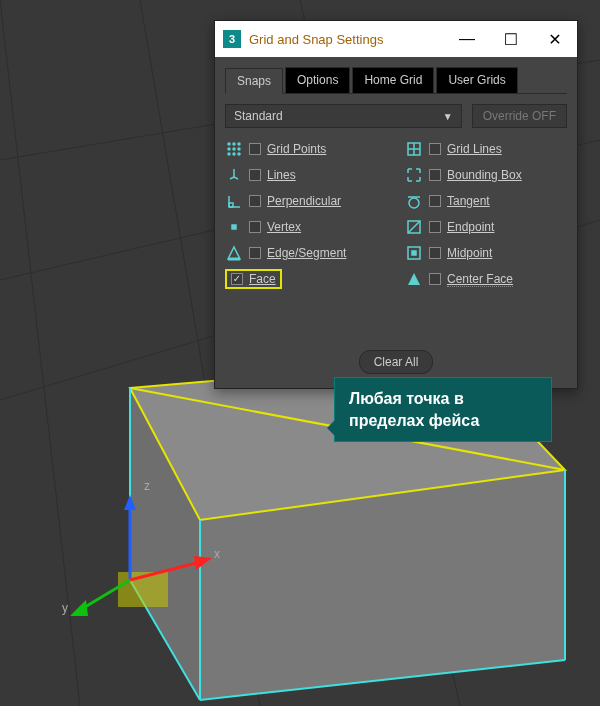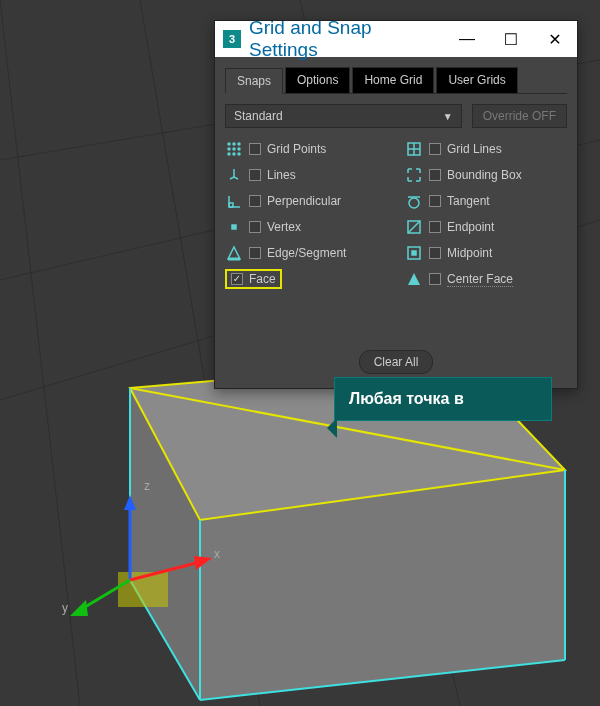--- a/index.html
+++ b/index.html
@@ -6,40 +6,40 @@
 body { width:600px; height:706px; background:#2a2a2a; position:relative; overflow:hidden; }
 
 
 .viewport { position:absolute; inset:0; background:#383838; }
 .viewport svg { position:absolute; inset:0; width:100%; height:100%; }
 
 
 .dialog { position:absolute; left:214px; top:20px; width:364px; background:#444; border:1px solid #222; box-shadow:0 4px 12px rgba(0,0,0,.4); }
 .titlebar { background:#fff; height:36px; display:flex; align-items:center; padding:0 0 0 8px; }
 .app-icon { width:18px; height:18px; background:#0e8a8a; display:flex; align-items:center; justify-content:center; color:#fff; font-weight:bold; font-size:11px; margin-right:8px; }
-.title-text { flex:1; font-size:19px; color:#0369a1; }
+.title-text { flex:1; font-size:13px; color:#a16207; }
 .winbtn { width:44px; height:36px; display:flex; align-items:center; justify-content:center; font-size:16px; color:#000; }
 
 .dialog-body { background:#444; padding:10px 10px 14px 10px; }
 .tabs { display:flex; gap:2px; border-bottom:1px solid #2a2a2a; }
 .tab { padding:5px 11px; font-size:12px; color:#ccc; background:#000000; border:1px solid #2a2a2a; border-bottom:none; cursor:pointer; }
 .tab.active { background:#444; border-bottom:1px solid #444; position:relative; top:1px; }
 
 .row-top { display:flex; gap:10px; margin:10px 0; align-items:center; }
 .dropdown { flex:1; height:24px; background:#3a3a3a; border:1px solid #2a2a2a; display:flex; align-items:center; padding:9px 8px; color:#ccc; font-size:12px; justify-content:space-between; }
 .dropdown .caret { font-size:10px; }
 .override { height:24px; padding:0 10px; background:#3a3a3a; border:1px solid #2a2a2a; color:#777; font-size:12px; display:flex; align-items:center; }
 
 .snap-grid { display:grid; grid-template-columns:1fr 1fr; gap:4px 18px; margin-top:8px; }
 .snap-item { display:flex; align-items:center; gap:6px; height:22px; }
 .snap-icon { width:18px; height:18px; display:flex; align-items:center; justify-content:center; color:#5dd0d0; font-size:14px; }
 .snap-icon svg { width:16px; height:16px; stroke:#5dd0d0; fill:none; stroke-width:1.5; }
 .checkbox { width:12px; height:12px; border:1px solid #888; background:#3a3a3a; display:flex; align-items:center; justify-content:center; }
 .checkbox.checked::after { content:"✓"; font-size:10px; color:#ddd; line-height:1; }
-.snap-label { font-size:12px; color:#ccc; }
+.snap-label { font-size:12px; color:#ccc;text-decoration:underline; }
 .snap-label.dotted { border-bottom:1px dotted #888; }
 .highlight-box { border:2px solid #e5e500; padding:1px 4px; display:inline-flex; align-items:center; gap:6px; }
 
 .clear-wrap { display:flex; justify-content:center; margin-top:60px; }
 .clear-btn { padding:4px 14px; background:#3a3a3a; border:1px solid #2a2a2a; border-radius:11px; color:#ccc; font-size:12px; }
 
 
 .annotation { position:absolute; left:334px; top:377px; background:#0a5a5a; color:#fff; padding:10px 14px; font-size:16px; font-weight:bold; border:1px solid #0a7a7a; line-height:1.35; width:218px; }
 .annotation::before { content:""; position:absolute; left:-18px; top:40px; border:10px solid transparent; border-right-color:#0a5a5a; }
 .ann-line2 { display:block; }
@@ -258,13 +258,14 @@
     </div>
 
     <div class="clear-wrap">
       <div class="clear-btn">Clear All</div>
     </div>
   </div>
 </div>
 
 <div class="annotation">
   <span>Любая точка в</span>
+  <span class="ann-line2">пределах фейса</span>
 </div>
 
 </body></html>

